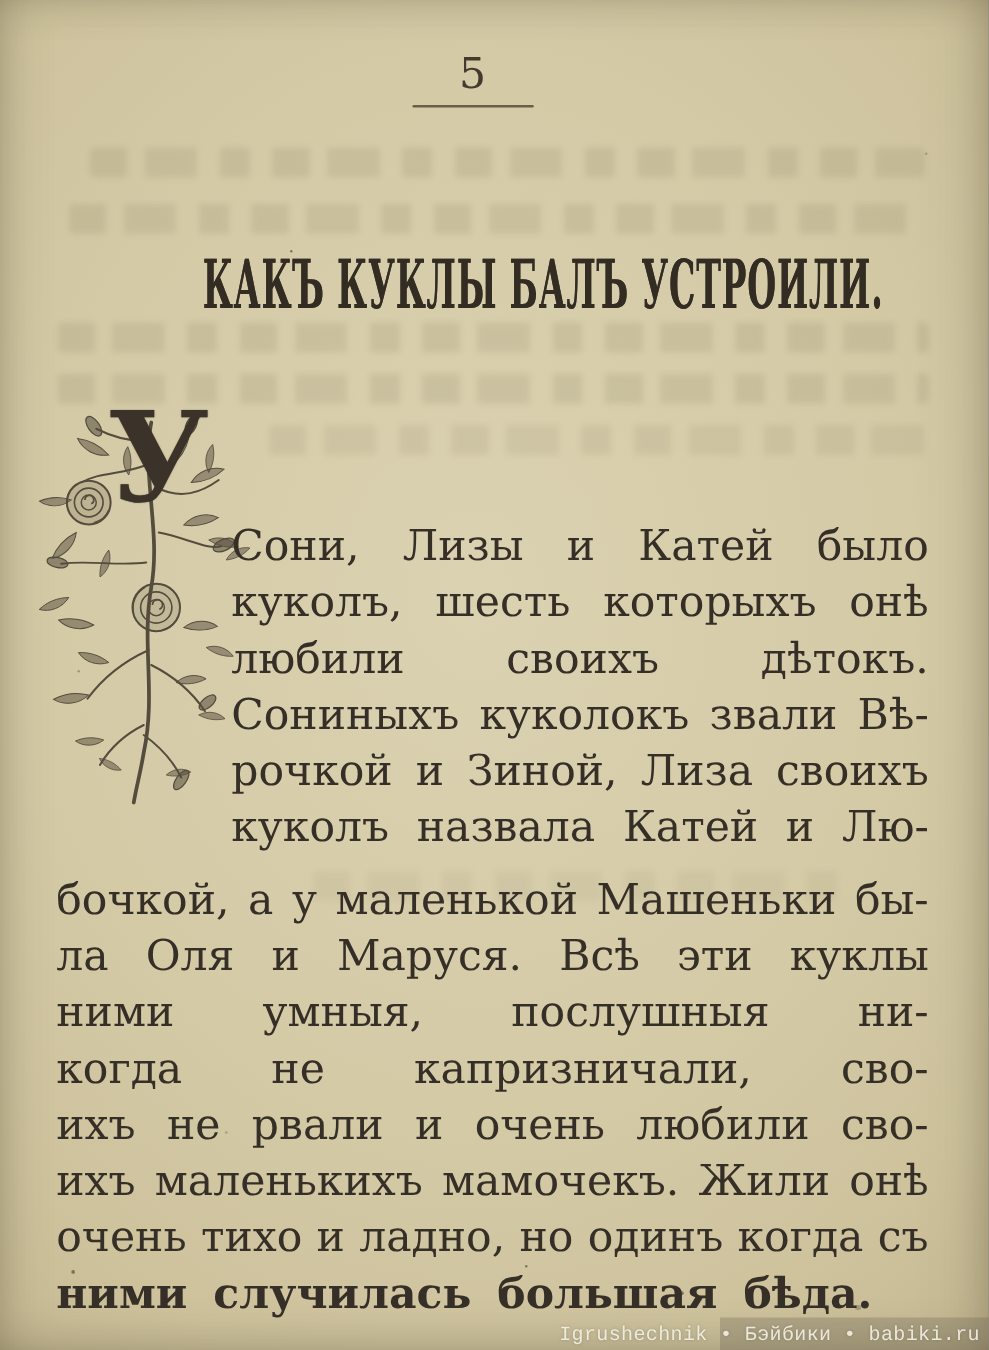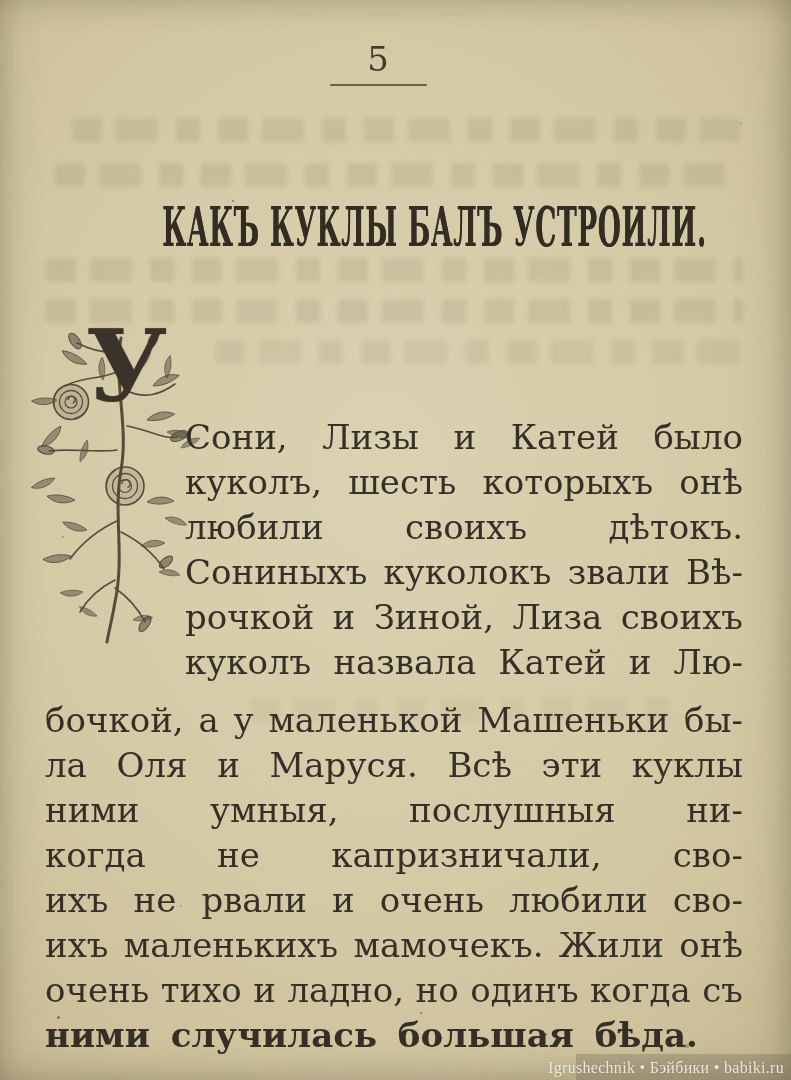--- a/index.html
+++ b/index.html
@@ -75,21 +75,21 @@
   
   .speck{position:absolute;border-radius:50%;background:rgba(58,50,36,.55);}
 
   
   .watermark-band{
     position:absolute;right:0;bottom:0;width:215px;height:26px;
     background:rgba(96,90,74,.28);
   }
   .watermark{
     position:absolute;right:7px;bottom:3px;
-    font-family:Liberation Serif, serif;
+    font-family:Liberation Mono, monospace;
     font-size:16px;color:rgba(250,248,238,.85);
     letter-spacing:.3px;
     text-shadow:0 0 2px rgba(110,100,80,.5);
   }
 </style>
 </head>
 <body>
 
 <div class="page">
 

